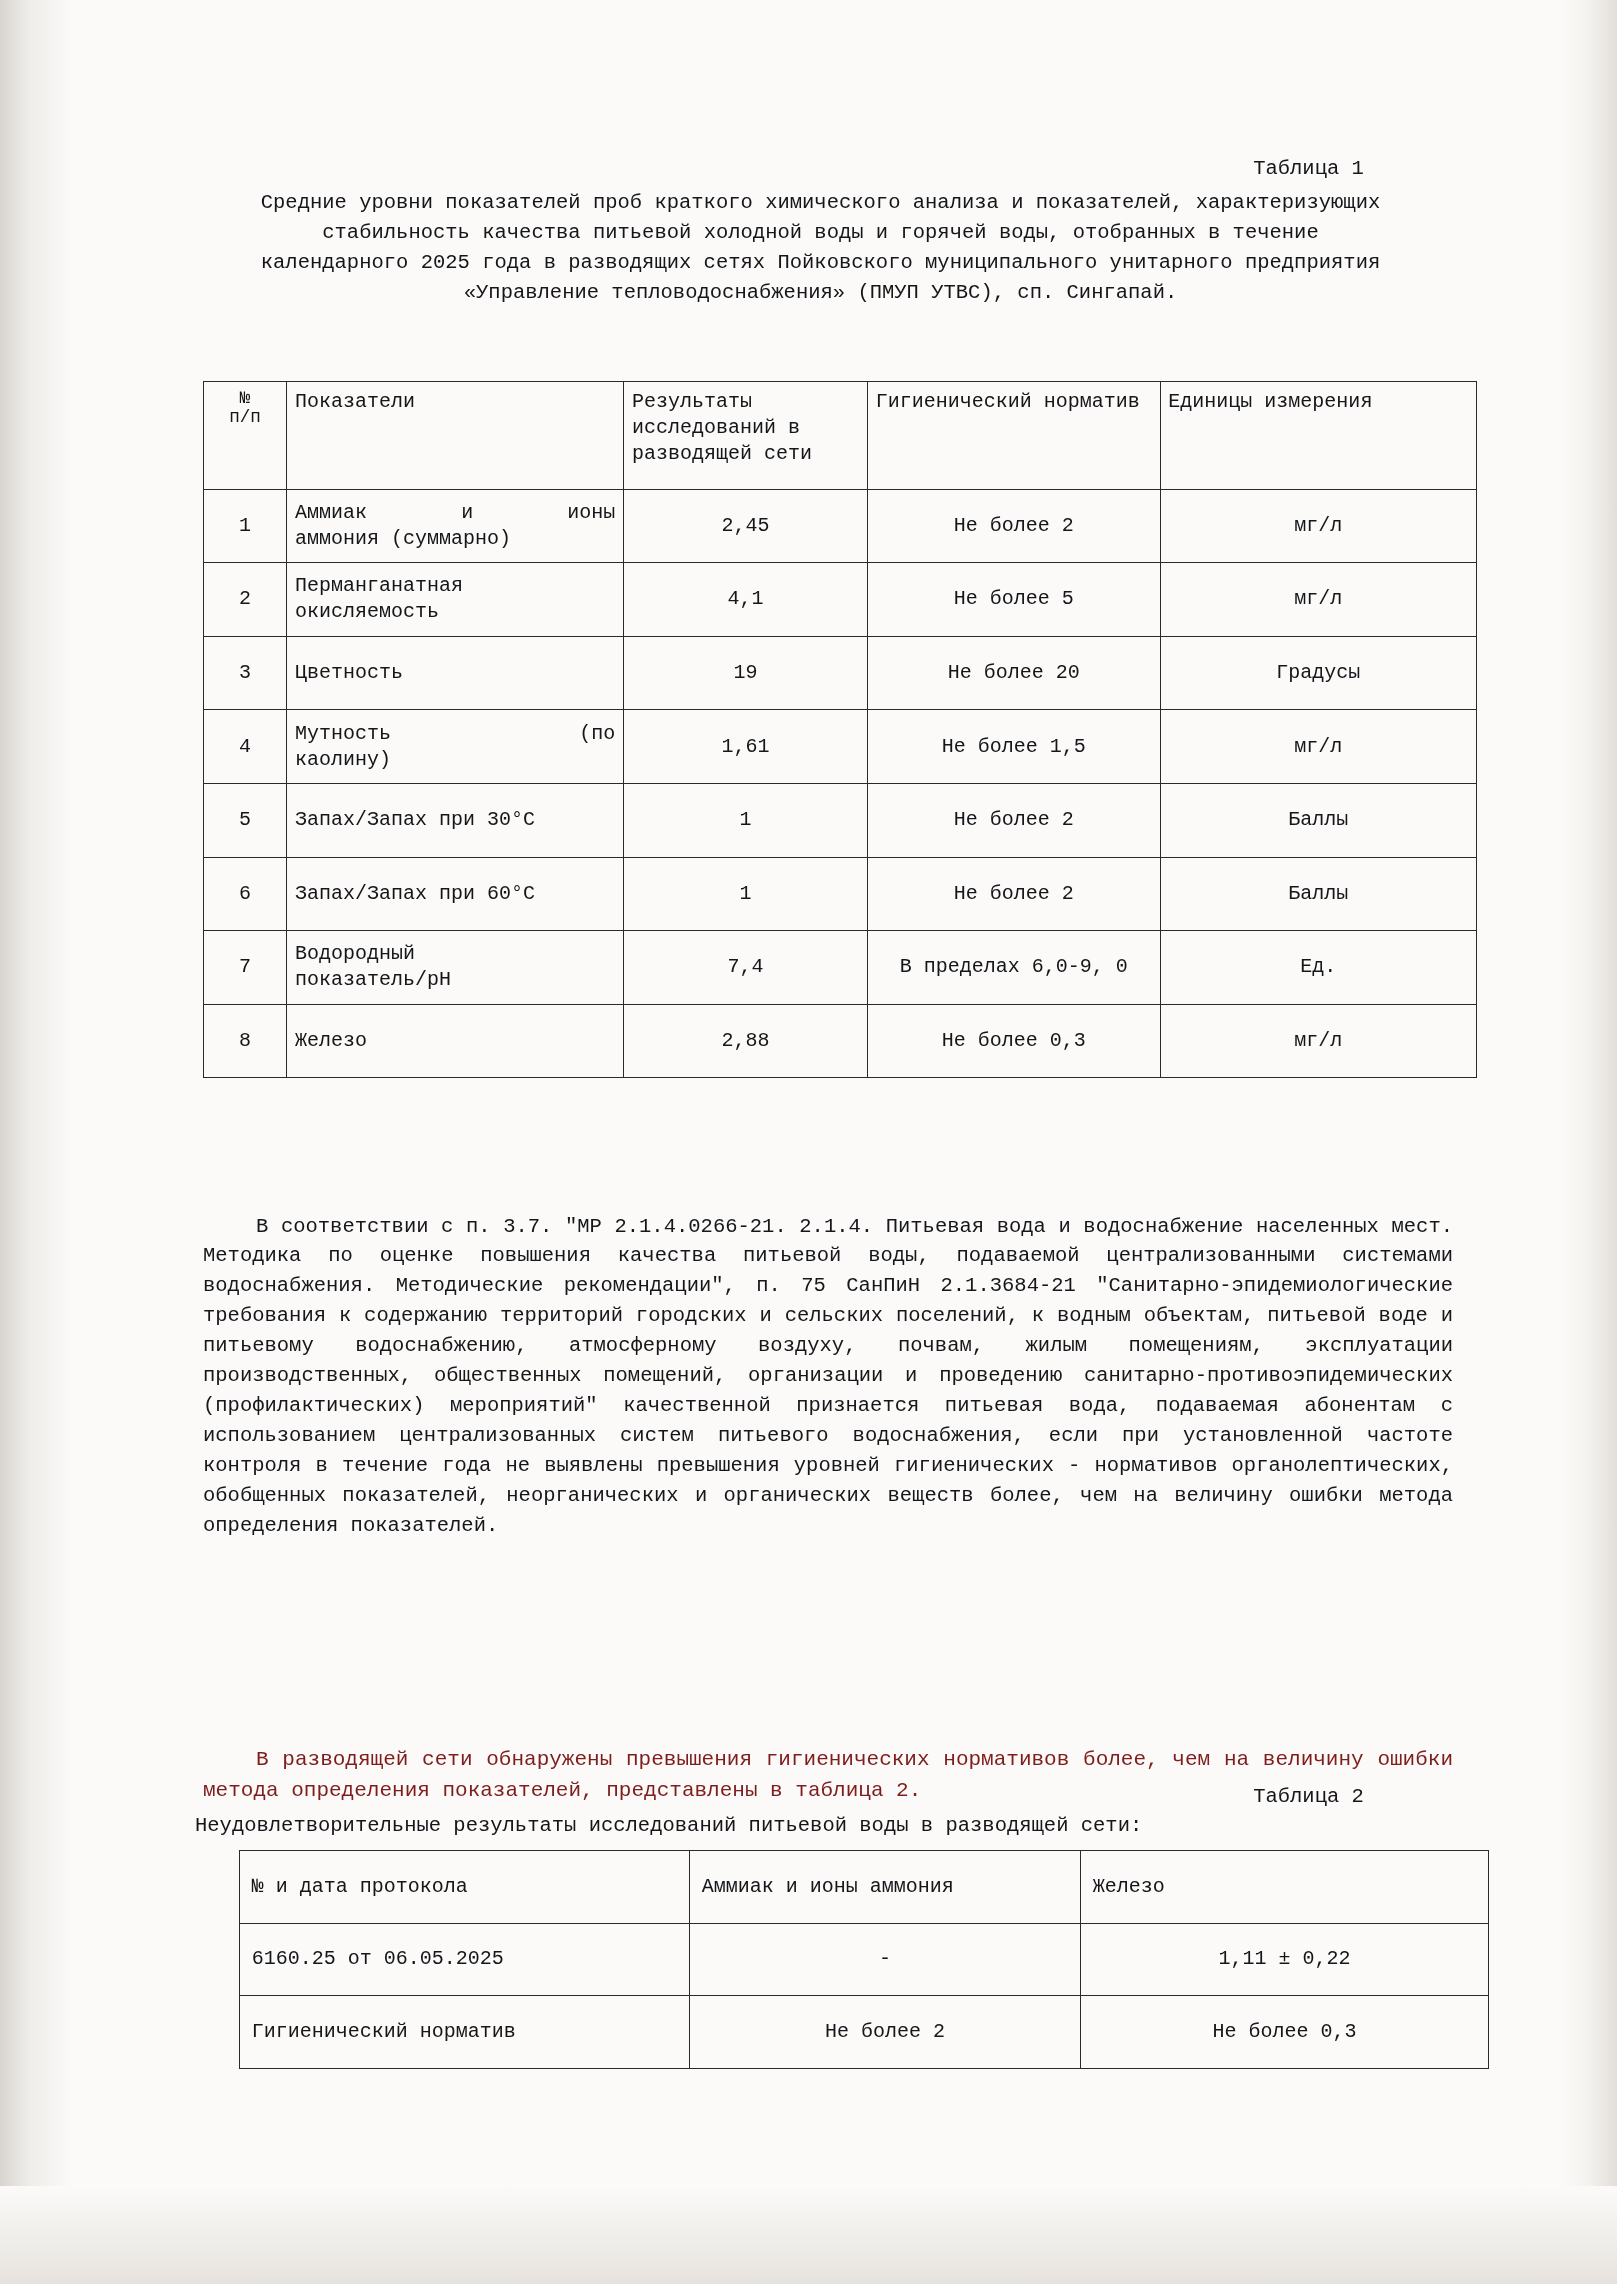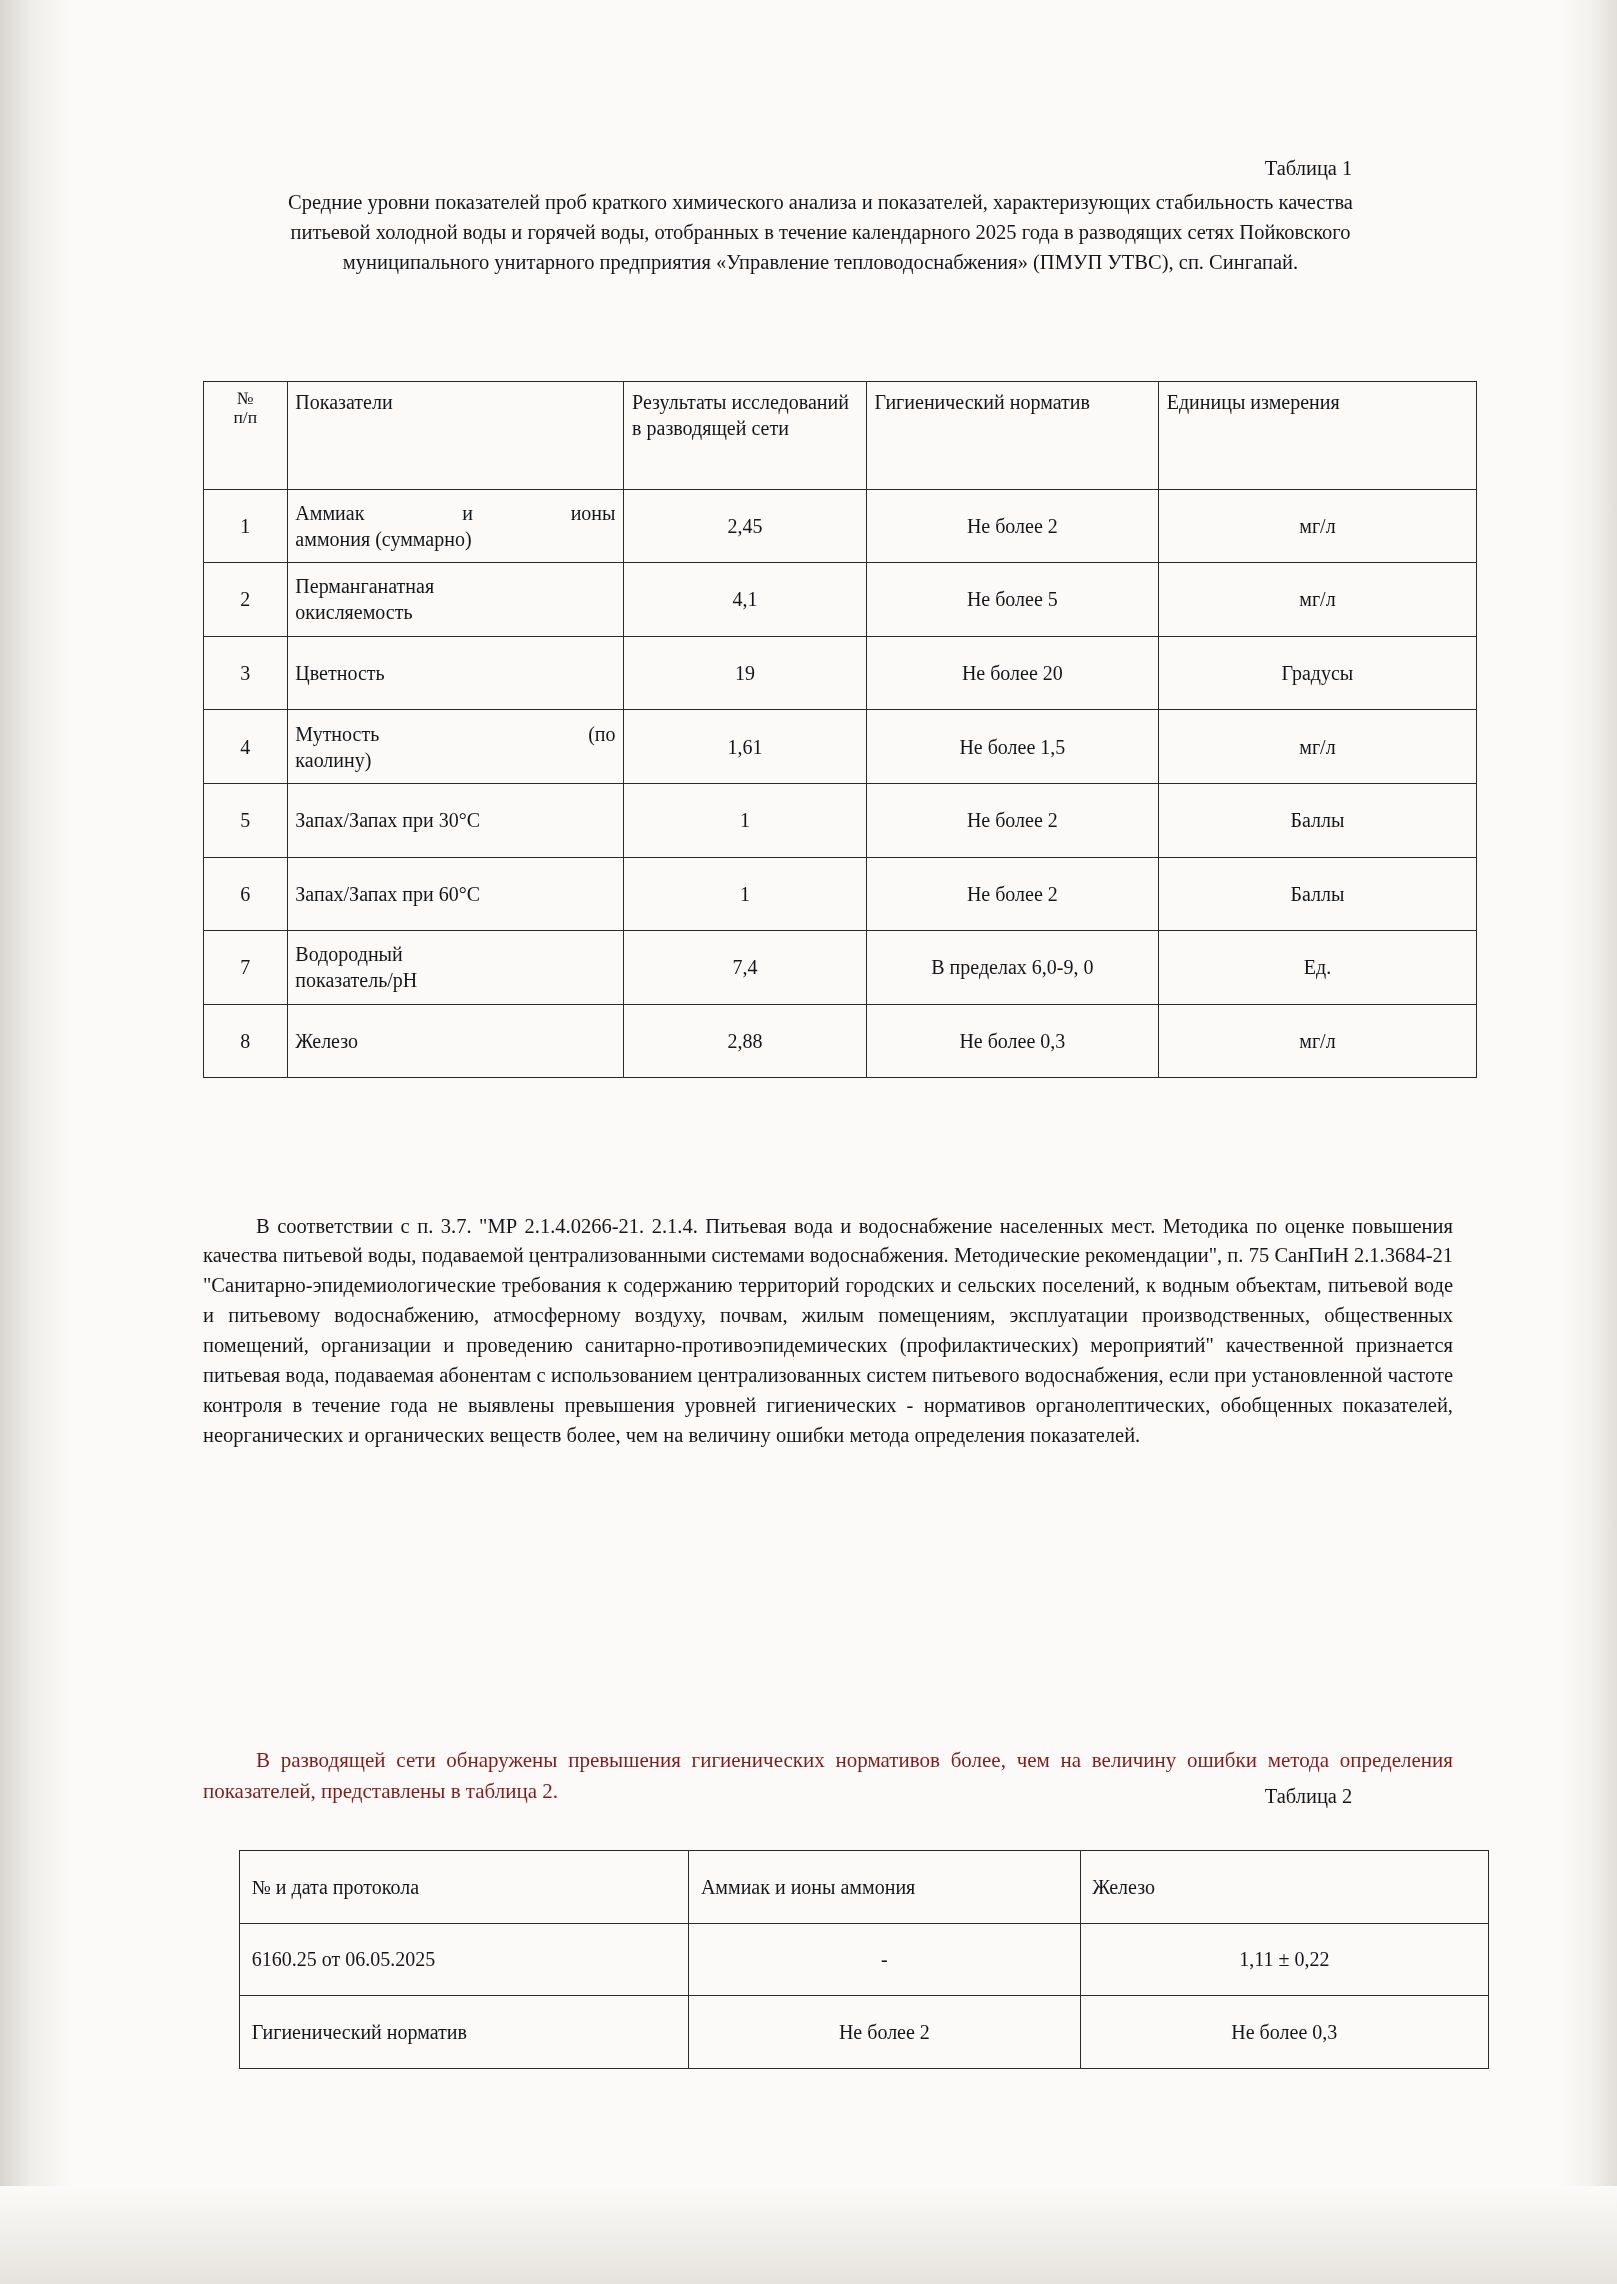--- a/index.html
+++ b/index.html
@@ -14,20 +14,21 @@
     color: #1a1a1a;
     position: relative;
     overflow: hidden;
   }
   .page {
     position: absolute;
     top: 0; left: 0;
     width: 1617px;
     height: 2284px;
     background: #fbfaf8;
+    font-family: Liberation Mono, monospace;
   }
   
   .scan-edge-left {
     position: absolute;
     top: 0; left: 0;
     width: 73px; height: 2284px;
     background: linear-gradient(to right, #d8d5d0 0%, #efedea 40%, #fbfaf8 100%);
     pointer-events: none;
   }
   .scan-edge-right {
@@ -294,20 +295,21 @@
           </tr>
         </tbody>
       </table>
     </div>
 
     <p id="para1">В соответствии с п. 3.7.  "МР 2.1.4.0266-21. 2.1.4. Питьевая вода и водоснабжение населенных мест. Методика по оценке повышения качества питьевой воды, подаваемой централизованными системами водоснабжения. Методические рекомендации", п. 75 СанПиН 2.1.3684-21 "Санитарно-эпидемиологические требования к содержанию территорий городских и сельских поселений, к водным объектам, питьевой воде и питьевому водоснабжению, атмосферному воздуху, почвам, жилым помещениям, эксплуатации производственных, общественных помещений, организации и проведению санитарно-противоэпидемических (профилактических) мероприятий" качественной признается питьевая вода, подаваемая абонентам с использованием централизованных систем питьевого водоснабжения, если при установленной частоте контроля в течение года не выявлены превышения уровней гигиенических - нормативов органолептических, обобщенных показателей, неорганических и органических веществ более, чем на величину ошибки метода определения показателей.</p>
 
     <p id="para2">В разводящей сети обнаружены превышения гигиенических нормативов более, чем на величину ошибки метода определения показателей, представлены в таблица 2.</p>
 
     <div id="table2-label">Таблица 2</div>
+    <div id="table2-subtitle">Неудовлетворительные результаты исследований питьевой воды в разводящей сети:</div>
 
     <div id="table2-wrap">
       <table class="doc-table" id="table2">
         <thead>
           <tr>
             <th class="t2-c1">№ и дата протокола</th>
             <th class="t2-c2">Аммиак и ионы аммония</th>
             <th class="t2-c3">Железо</th>
           </tr>
         </thead>

